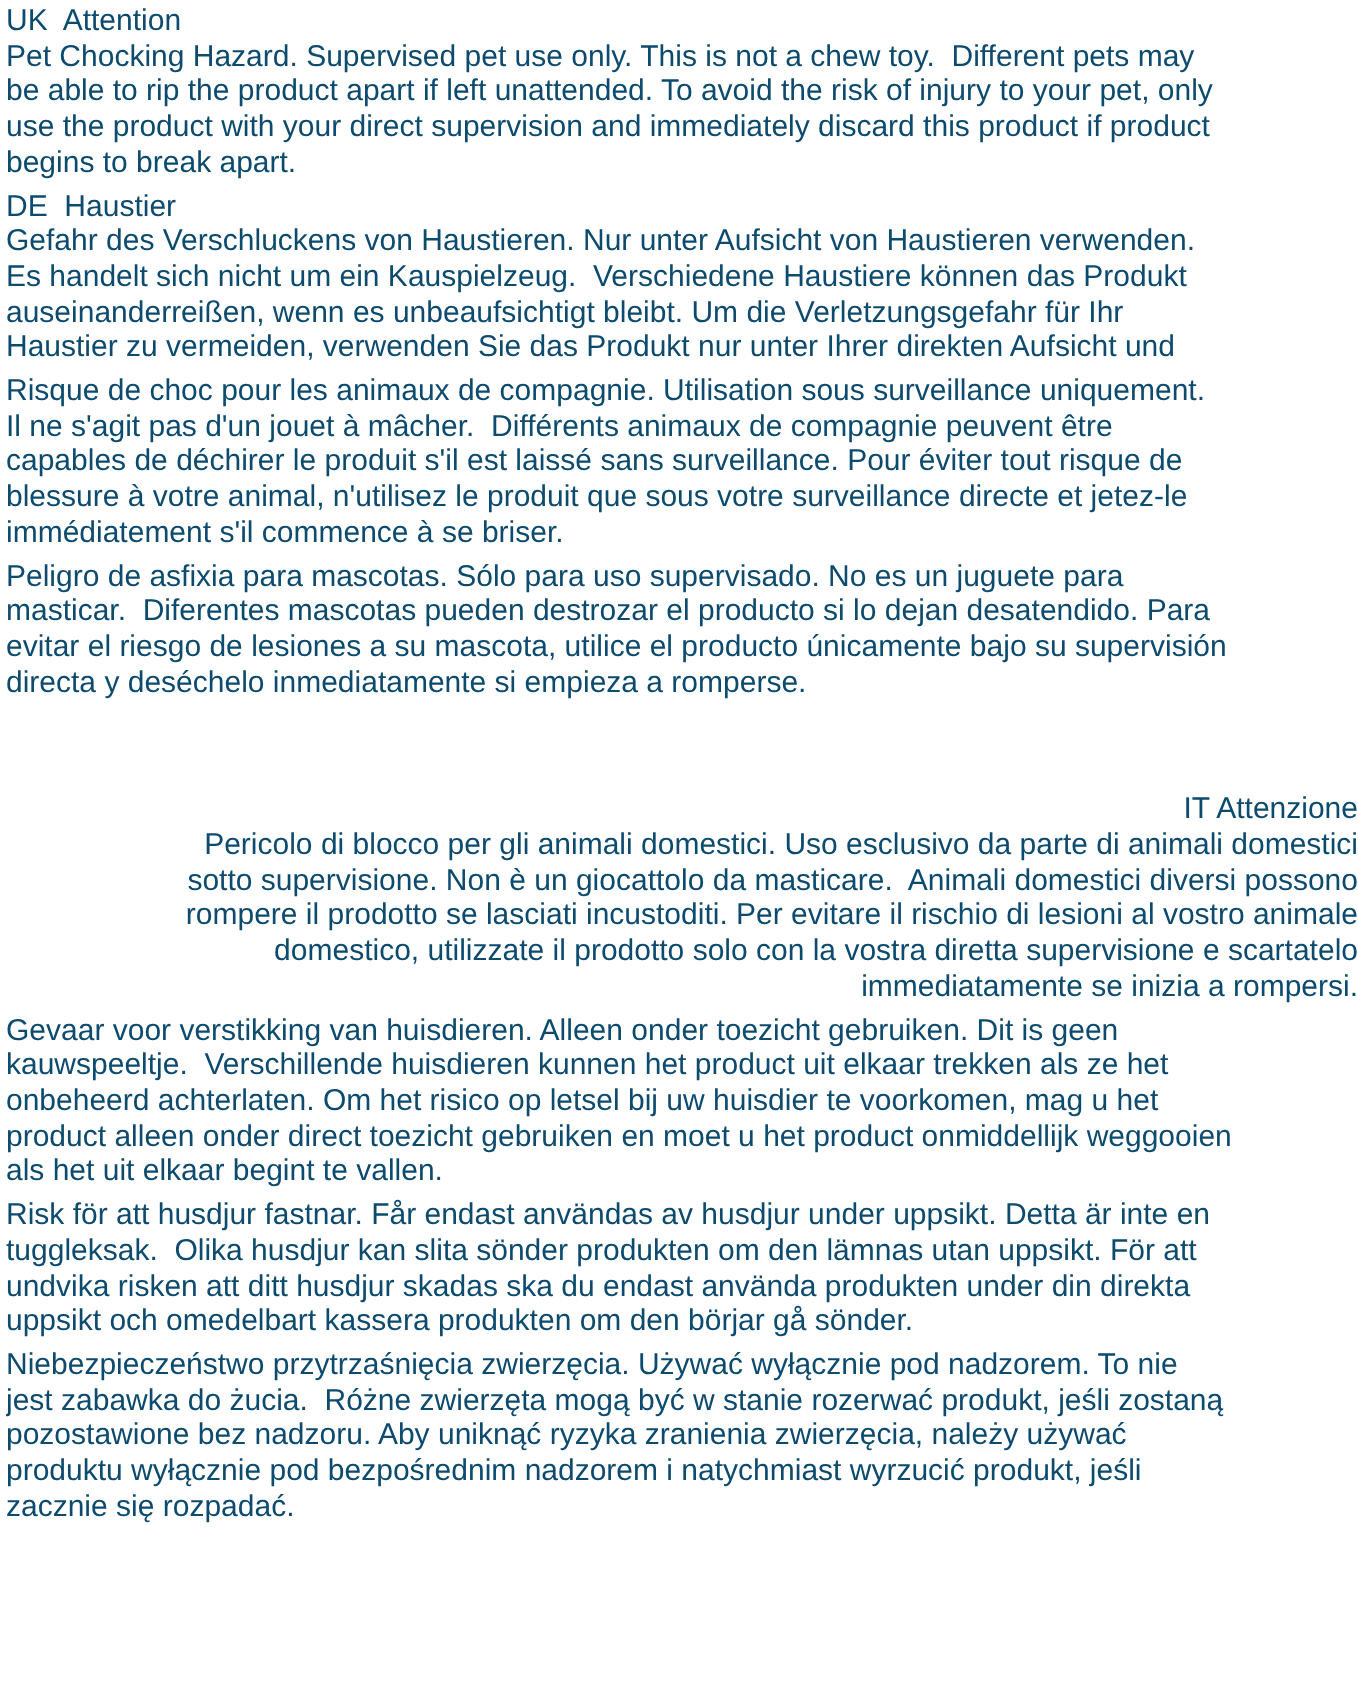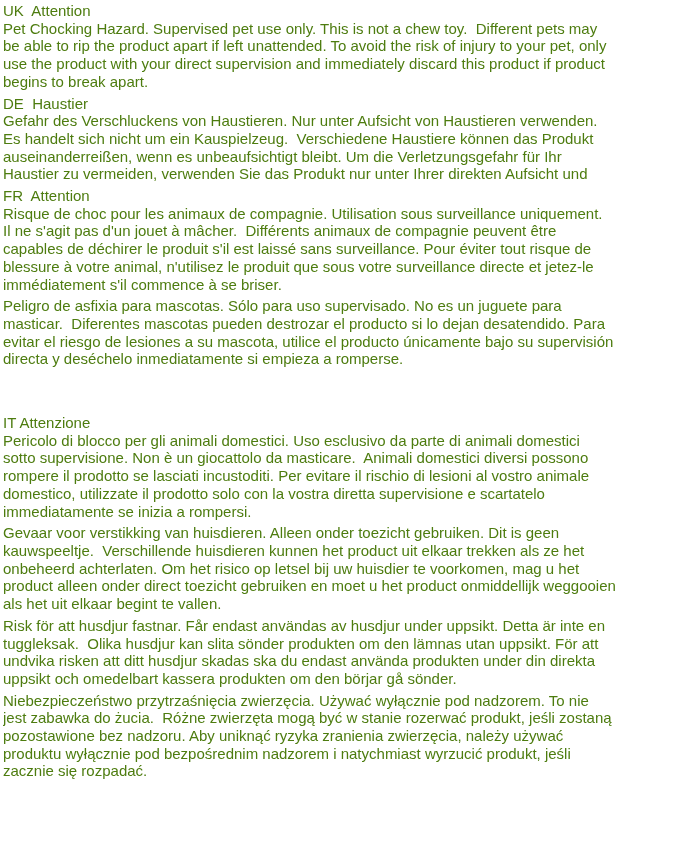--- a/index.html
+++ b/index.html
@@ -13,28 +13,29 @@
     overflow: hidden;
   }
   .page {
     box-sizing: border-box;
     width: 679px;
     height: 851px;
     padding: 2px 0 0 3px;
     font-family: "Liberation Sans", sans-serif;
     font-size: 15px;
     line-height: 17.7px;
-    color: #4d7c0f;
+    color: #0c4a6e;
     overflow: hidden;
   }
   .warning-section {
     margin: 0 0 4px 0;
   }
   .warning-section.gap-before {
     margin-top: 46px;
+    text-align: right;
   }
   .sec-header,
   .sec-body {
     white-space: pre;   
     overflow: hidden;
   }
 </style>
 </head>
 <body>
 
@@ -50,21 +51,20 @@
 
   <section class="warning-section">
     <div class="sec-header">DE  Haustier</div>
     <div class="sec-body">Gefahr des Verschluckens von Haustieren. Nur unter Aufsicht von Haustieren verwenden.
 Es handelt sich nicht um ein Kauspielzeug.  Verschiedene Haustiere können das Produkt
 auseinanderreißen, wenn es unbeaufsichtigt bleibt. Um die Verletzungsgefahr für Ihr
 Haustier zu vermeiden, verwenden Sie das Produkt nur unter Ihrer direkten Aufsicht und</div>
   </section>
 
   <section class="warning-section">
-    <div class="sec-header">FR  Attention</div>
     <div class="sec-body">Risque de choc pour les animaux de compagnie. Utilisation sous surveillance uniquement.
 Il ne s'agit pas d'un jouet à mâcher.  Différents animaux de compagnie peuvent être
 capables de déchirer le produit s'il est laissé sans surveillance. Pour éviter tout risque de
 blessure à votre animal, n'utilisez le produit que sous votre surveillance directe et jetez-le
 immédiatement s'il commence à se briser.</div>
   </section>
 
   <section class="warning-section">
     <div class="sec-body">Peligro de asfixia para mascotas. Sólo para uso supervisado. No es un juguete para
 masticar.  Diferentes mascotas pueden destrozar el producto si lo dejan desatendido. Para

